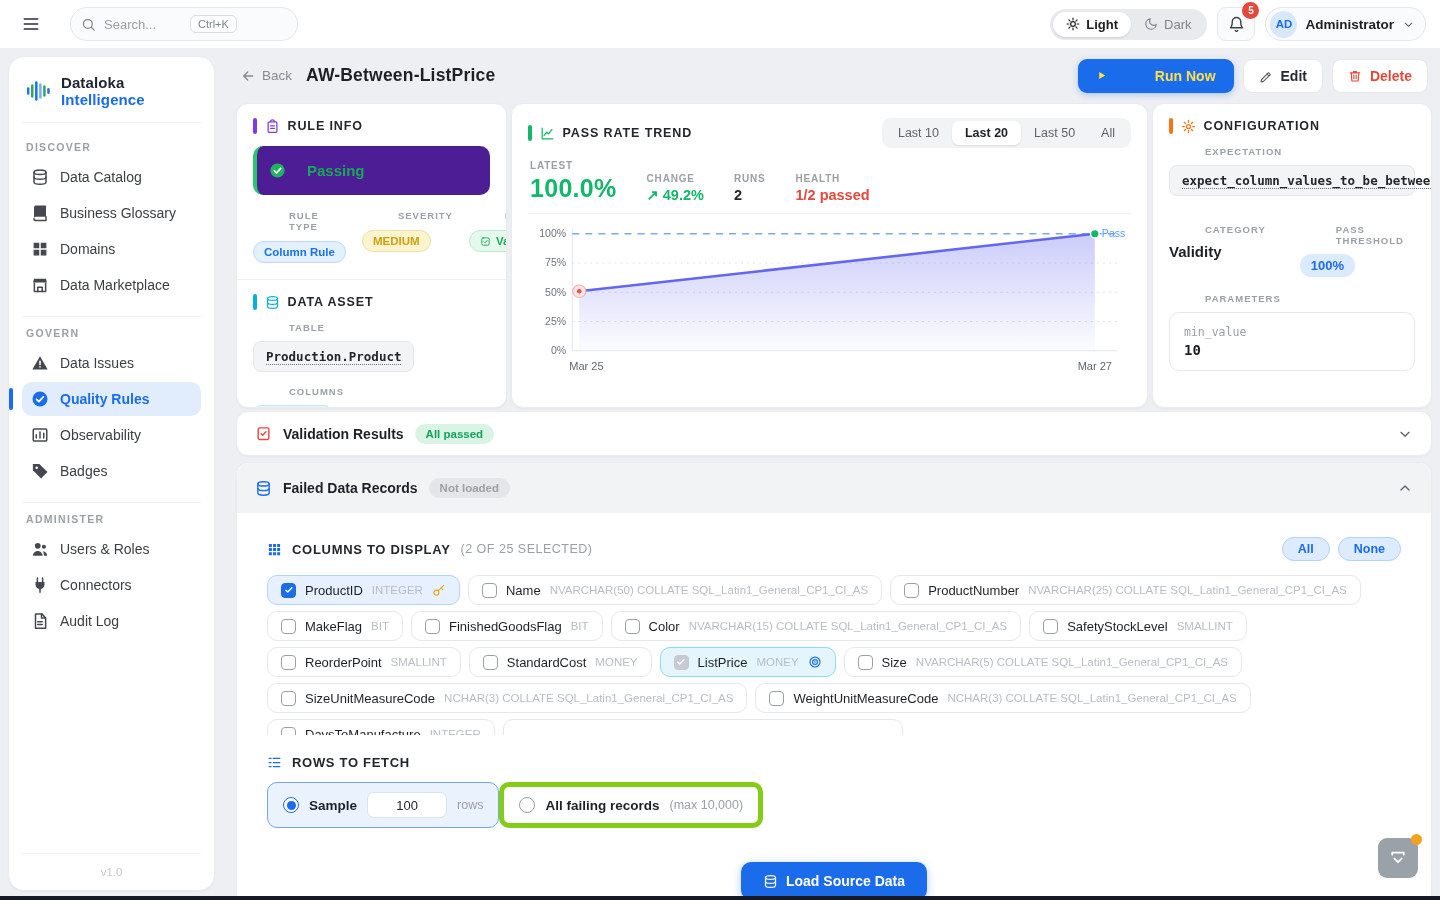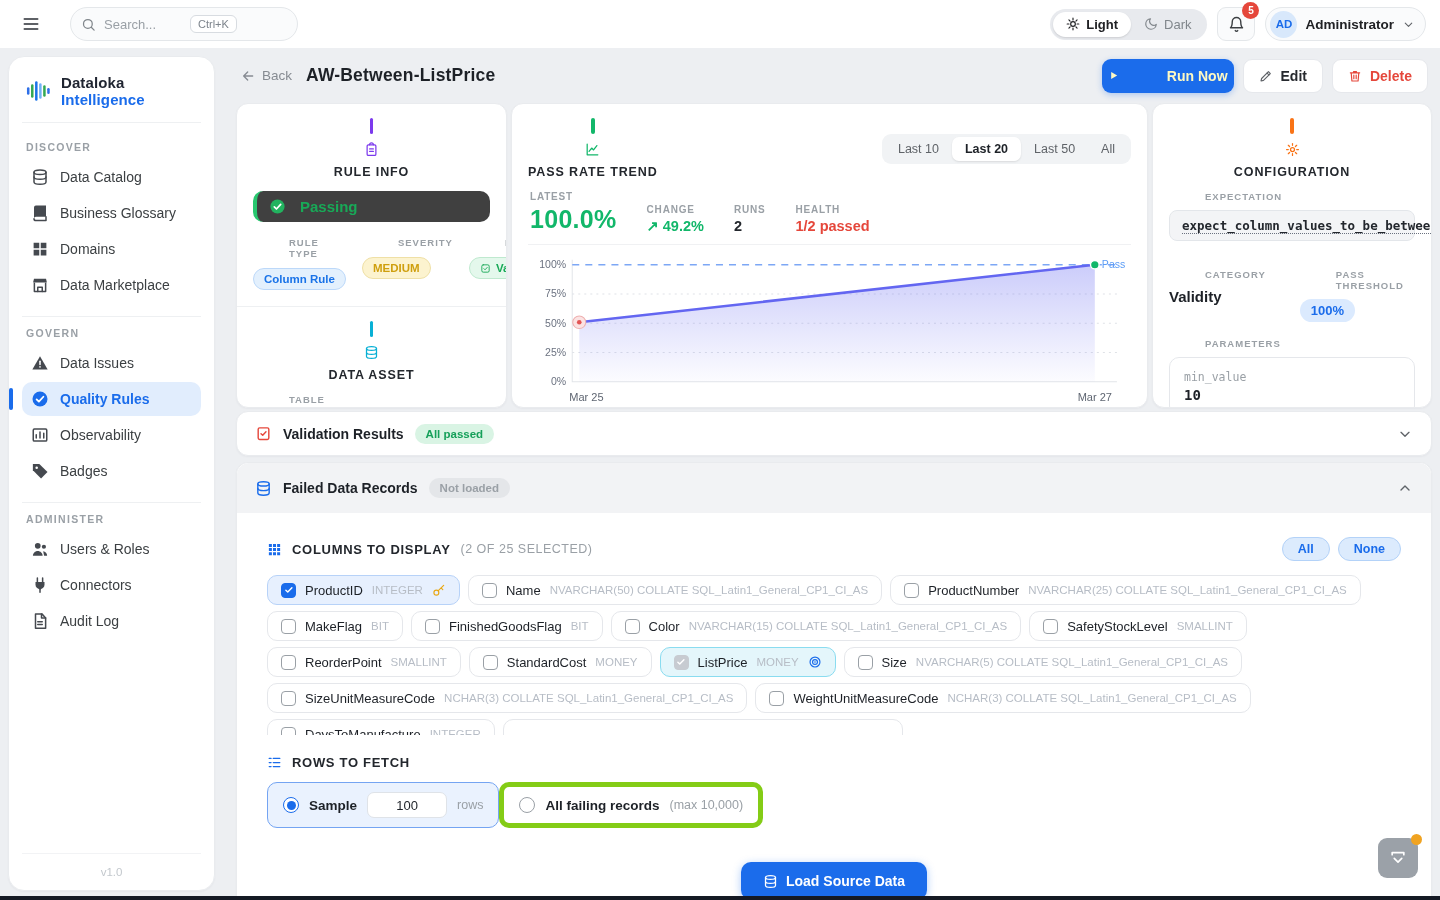--- a/index.html
+++ b/index.html
@@ -67,37 +67,37 @@
   .version { margin-top:auto; text-align:center; color:#c3c8cd; font-size:11.5px; padding-top:12px; border-top:1px solid #f2f3f5; }
 
   
   .main { margin-left:236px; margin-right:8px; padding-top:48px; }
   .page-header { height:55px; display:flex; align-items:center; gap:14px; padding:0 4px; }
   .back-btn { display:flex; align-items:center; gap:6px; color:#868b92; font-size:13.5px; background:none; border:none; cursor:pointer; font-family:inherit; }
   .back-btn .icon { width:16px; height:16px; }
   .page-title { font-size:17.5px; font-weight:bold; color:#1d2127; letter-spacing:.2px; }
   .header-actions { margin-left:auto; display:flex; gap:9px; }
   .btn { display:flex; align-items:center; gap:8px; border-radius:9px; font-size:14px; font-weight:bold; cursor:pointer; font-family:inherit; }
-  .btn-run { background:#1b6ceb; color:#fef9c3; border:none; padding:9px 6px; box-shadow:0 2px 6px rgba(27,108,235,.3);gap:48px; }
+  .btn-run { background:#1b6ceb; color:#fde047; border:none; padding:9px 18px; box-shadow:0 2px 6px rgba(27,108,235,.3);gap:48px; }
   .btn-run .icon { width:11px; height:11px; }
-  .btn-edit { background:#fff; color:#26292e; border:1px solid #e6e8ec; padding:8px 15px; }
+  .btn-edit { background:#fff; color:#26292e; border:1px solid #e6e8ec; padding:8px 15px;align-items:flex-end; }
   .btn-edit .icon { width:14px; height:14px; color:#5f6368; }
   .btn-delete { background:#fff; color:#e5473b; border:1px solid #e6e8ec; padding:8px 15px; }
   .btn-delete .icon { width:14px; height:14px; }
 
   
   .cards-row { display:grid; grid-template-columns:271px 1fr 280px; gap:4px; height:305px; }
   .card { background:#fff; border:1px solid #e9ebee; border-radius:12px; padding:14px 16px; overflow:hidden; box-shadow:0 1px 2px rgba(16,24,40,.04); }
-  .sec-head { display:flex; align-items:center; gap:8px; margin-bottom:12px;flex-direction:column; }
+  .sec-head { display:flex; align-items:center; gap:8px; margin-bottom:12px; }
   .accent { width:3.5px; height:16px; border-radius:2px; }
   .sec-head .icon { width:15px; height:15px; }
   .sec-title { font-size:12.5px; font-weight:bold; letter-spacing:.9px; color:#23272d; }
   .mini-label { font-size:9.5px; font-weight:bold; letter-spacing:1px; color:#9aa0a6;padding-left:36px; }
 
-  .passing-banner { background:#404040; border-left:4px solid #28c76f; border-radius:10px; padding:7px 12px; display:flex; align-items:center; gap:14px; }
+  .passing-banner { background:#4c1d95; border-left:4px solid #28c76f; border-radius:10px; padding:16px 12px; display:flex; align-items:center; gap:21px; }
   .passing-banner .icon { width:17px; height:17px; color:#22b35f; }
   .passing-text { color:#18a957; font-weight:bold; font-size:15px; }
   .fields-row { display:flex; gap:16px; margin-top:15px; }
   .fieldcol { display:flex; flex-direction:column; gap:9px; }
   .tagpill { display:inline-flex; align-items:center; gap:5px; font-size:11.5px; font-weight:bold; padding:4px 10px; border-radius:12px; border:1px solid transparent; width:max-content; }
   .tagpill .icon { width:11px; height:11px; }
   .tag-blue { background:#e3f0fd; border-color:#bcd8f9; color:#1a73e8; }
   .tag-yellow { background:#fcf3cf; border-color:#efe0a6; color:#cf9f0e; }
   .tag-green { background:#e4f8ec; border-color:#bfe9cf; color:#18a957; }
   .card hr { border:none; border-top:1px solid #eef0f2; margin:16px -16px 14px; }

